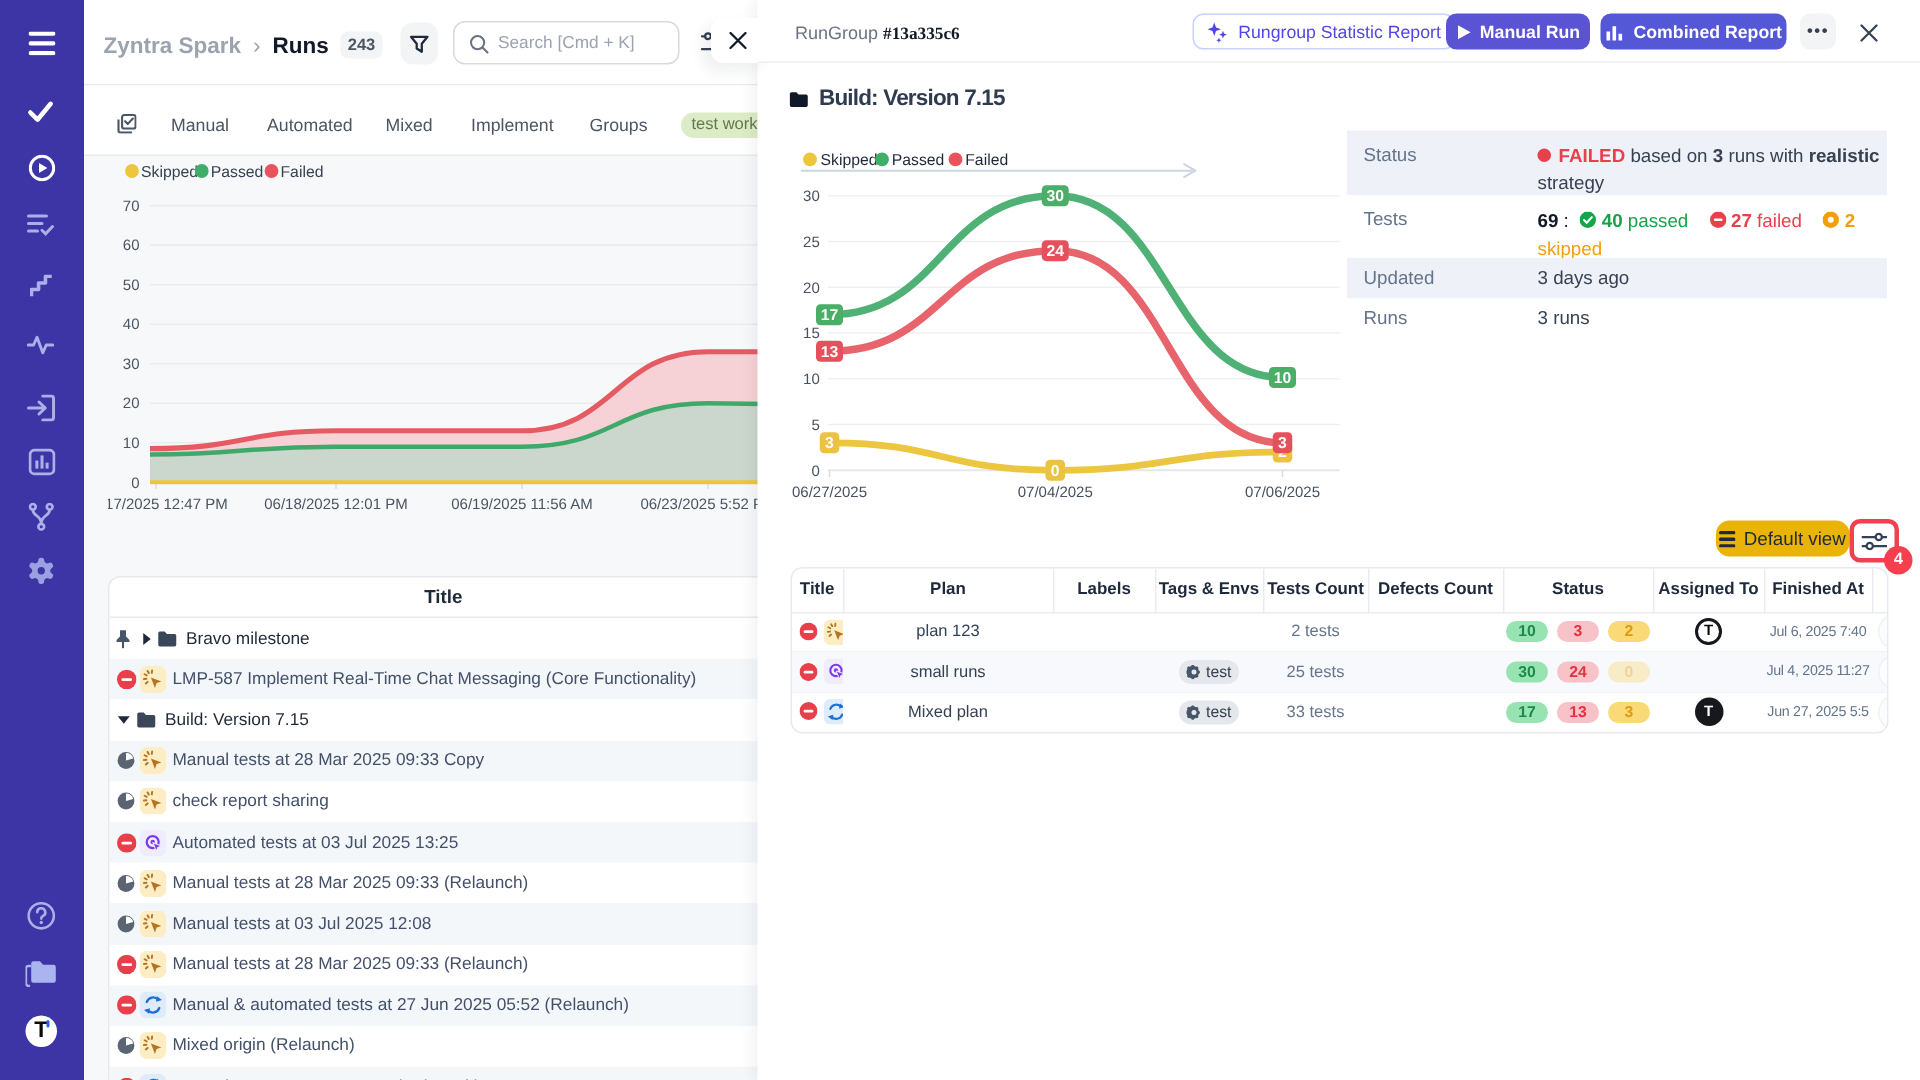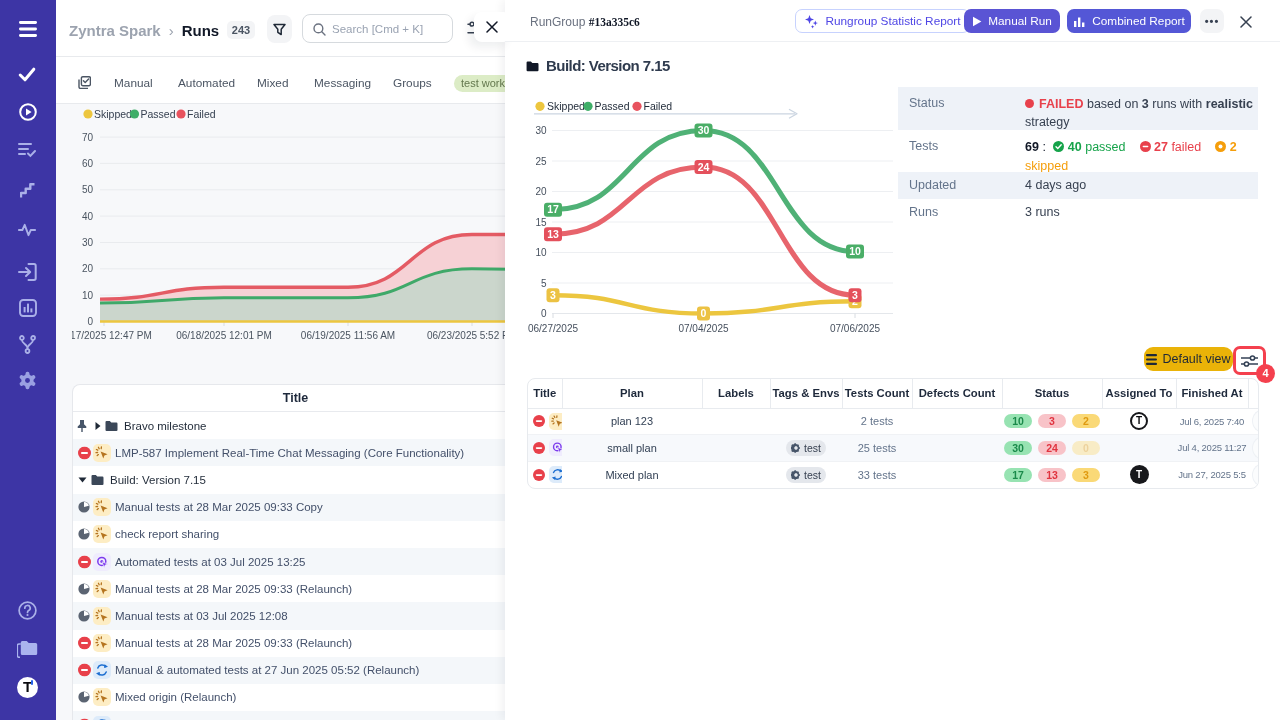--- a/index.html
+++ b/index.html
@@ -11,21 +11,21 @@
 #sb svg{position:absolute}
 
 #lp{position:absolute;left:56px;top:0;width:1224px;height:720px;background:#f7f8fa}
 #lphead{position:absolute;left:0;top:0;width:100%;height:57px;background:#fff;border-bottom:1px solid #e8eaed}
 #lptabs{position:absolute;left:0;top:57px;width:100%;height:47px;background:#fff;border-bottom:1px solid #e8eaed}
 .tab{position:absolute;top:19px;font-size:11.8px;color:#4b5563}
 
 #so{position:absolute;left:505px;top:0;width:775px;height:720px;background:#fff;box-shadow:-3px 0 9px rgba(15,23,42,.06)}
 #sohead{position:absolute;left:0;top:0;width:100%;height:42px;border-bottom:1px solid #eef0f3;background:#fff}
 .btn{position:absolute;top:9px;height:24px;border-radius:7px;font-size:11.8px;display:flex;align-items:center;justify-content:center;gap:6px;white-space:nowrap}
-.ibtn{background:#5A54D4;color:#fff;font-weight:400}
+.ibtn{background:#5A54D4;color:#fff;font-weight:700}
 .st-row{position:absolute;left:393px;width:360px;display:flex}
 .st-lab{width:127px;padding:9px 0 0 11px;font-size:12.5px;color:#64748b}
 .st-val{width:233px;padding-top:8px;font-size:12.5px;color:#374151}
 .r{position:relative;height:27.2px;font-size:11.5px;color:#43506a}
 .r.lt{background:#f4f7fa}
 .ic{position:absolute;top:50%;transform:translateY(-50%);display:flex}
 .t{position:absolute;left:42px;top:50%;transform:translateY(-50%);white-space:nowrap}
 .hr th{height:29px;font-size:11.3px;font-weight:700;color:#1e293b;border-right:1px solid #e8ebef;border-bottom:1px solid #e8ebef;text-align:center;padding:0;overflow:hidden;white-space:nowrap}
 .hr th.last{border-right:none}
 .br td{height:26.6px;padding:0;text-align:center;font-size:11px;color:#334155;border-bottom:1px solid #f0f2f5;overflow:hidden;white-space:nowrap}
@@ -75,21 +75,21 @@
     <svg style="position:absolute;left:22px;top:19px" width="13" height="13" viewBox="0 0 13 13">
           <g fill="none" stroke="#4b5563" stroke-width="1.4">
             <path d="M1 3.6 V11 a1.4 1.4 0 0 0 1.4 1.4 H10"></path>
             <rect x="3.4" y="0.7" width="9" height="9" rx="1.4"></rect>
             <path d="M5.4 4.8 l1.8 1.8 L10.6 3" stroke-linecap="round" stroke-linejoin="round"></path>
           </g>
         </svg>
     <span class="tab" style="left:58px;">Manual</span>
     <span class="tab" style="left:122px;">Automated</span>
     <span class="tab" style="left:201px;">Mixed</span>
-    <span class="tab" style="left:258px;">Messaging</span>
+    <span class="tab" style="left:258px;">Implement</span>
     <span class="tab" style="left:337px;">Groups</span>
     <div class="abs" style="left:398px;top:18px;height:17px;width:112px;background:#dcecc6;border-radius:9px;line-height:17px;padding-left:7px;font-size:11px;color:#64784e;">test work</div>
   </div>
   <div id="lpcontent" class="abs" style="left:0;top:104px;width:100%;height:616px;">
     <svg class="abs" style="left:16px;top:0" width="448" height="246" viewBox="72 104 448 246">
       <g font-family="Liberation Sans">
       <circle cx="88" cy="114" r="4.6" fill="#EDC63E"></circle>
             <text x="94" y="117.8" font-size="10.5" fill="#374151">Skipped</text>
       <circle cx="134.5" cy="114" r="4.6" fill="#3FAE68"></circle>
             <text x="140.5" y="117.8" font-size="10.5" fill="#374151">Passed</text>
@@ -560,21 +560,21 @@
           </svg> <b style="color:#16a34a;">40</b> <span style="color:#16a34a;">passed</span><span style="display:inline-block;width:14px;"></span><svg width="11" height="11" viewBox="0 0 11 11" style="vertical-align:-1px;">
             <circle cx="5.5" cy="5.5" r="5.5" fill="#e8414c"></circle>
             <rect x="2.6" y="4.7" width="5.8" height="1.6" rx="0.8" fill="#fff"></rect>
           </svg> <b style="color:#e8414c;">27</b> <span style="color:#e8414c;">failed</span><span style="display:inline-block;width:14px;"></span><svg width="11" height="11" viewBox="0 0 11 11" style="vertical-align:-1px;">
             <circle cx="5.5" cy="5.5" r="5.5" fill="#f59e0b"></circle>
             <circle cx="5.5" cy="5.5" r="2" fill="#fff"></circle>
           </svg> <b style="color:#f59e0b;">2</b><br><span style="color:#f59e0b;">skipped</span></div>
       </div>
   <div class="st-row" style="top:172px;height:27px;background:#EEF2F8;">
         <div class="st-lab" style="padding-top:6px;">Updated</div>
-        <div class="st-val" style="padding-top:6px;">4 days ago</div>
+        <div class="st-val" style="padding-top:6px;">3 days ago</div>
       </div>
   <div class="st-row" style="top:199px;height:27px;background:#fff;">
         <div class="st-lab" style="padding-top:6px;">Runs</div>
         <div class="st-val" style="padding-top:6px;">3 runs</div>
       </div>
   <div class="abs" style="left:639px;top:347px;width:89px;height:24px;background:#eab308;border-radius:9px;display:flex;align-items:center;justify-content:center;gap:5px;font-size:12.5px;color:#1f2937;"><svg width="11" height="11" viewBox="0 0 11 11">
           <g fill="#1f2937">
             <rect x="0" y="0" width="11" height="2.2" rx="1"></rect>
             <rect x="0" y="4.4" width="11" height="2.2" rx="1"></rect>
             <rect x="0" y="8.8" width="11" height="2.2" rx="1"></rect>
@@ -658,21 +658,21 @@
                     <circle cx="6.5" cy="6.5" r="6.5" fill="#e8404a"></circle>
                     <rect x="3" y="5.6" width="7" height="1.9" rx="0.9" fill="#fff"></rect>
                   </svg>
                   <svg width="17" height="17" viewBox="0 0 18 18">
                     <rect width="18" height="18" rx="5" fill="#efecfd"></rect>
                     <circle cx="8.8" cy="8.4" r="4" fill="none" stroke="#7c3aed" stroke-width="1.5"></circle>
                     <circle cx="8.8" cy="8.4" r="1.5" fill="#7c3aed"></circle>
                     <path d="M9 8.8 L14.8 11 L12.2 12 L11.2 14.6 Z" fill="#7c3aed" stroke="#efecfd" stroke-width="0.7"></path>
                   </svg>
                 </span></td>
-        <td class="pc">small plan</td>
+        <td class="pc">small runs</td>
               <td></td>
         <td><span class="tag"><svg width="10" height="10" viewBox="0 0 24 24">
                     <path d="M12 8a4 4 0 1 0 0 8 4 4 0 0 0 0-8Zm9.4 5.6 -1.8 1 a7.6 7.6 0 0 1 -1 2.4 l.6 2 -2.3 2.3 -2 -.6 a7.6 7.6 0 0 1 -2.4 1 l-1 1.8 h-3 l-1 -1.8 a7.6 7.6 0 0 1 -2.4 -1 l-2 .6 -2.3 -2.3 .6 -2 a7.6 7.6 0 0 1 -1 -2.4 l-1.8 -1 v-3 l1.8 -1 a7.6 7.6 0 0 1 1 -2.4 l-.6 -2 2.3 -2.3 2 .6 a7.6 7.6 0 0 1 2.4 -1 l1 -1.8 h3 l1 1.8 a7.6 7.6 0 0 1 2.4 1 l2 -.6 2.3 2.3 -.6 2 a7.6 7.6 0 0 1 1 2.4 l1.8 1 Z" fill="#475569" fill-rule="evenodd"></path>
                     <circle cx="12" cy="12" r="3.4" fill="#e4e7ec"></circle>
                   </svg>test</span></td>
         <td class="gc">25 tests</td>
               <td></td>
         <td><span class="pills">
                   <span class="pl pg">30</span>
                   <span class="pl pr">24</span>

